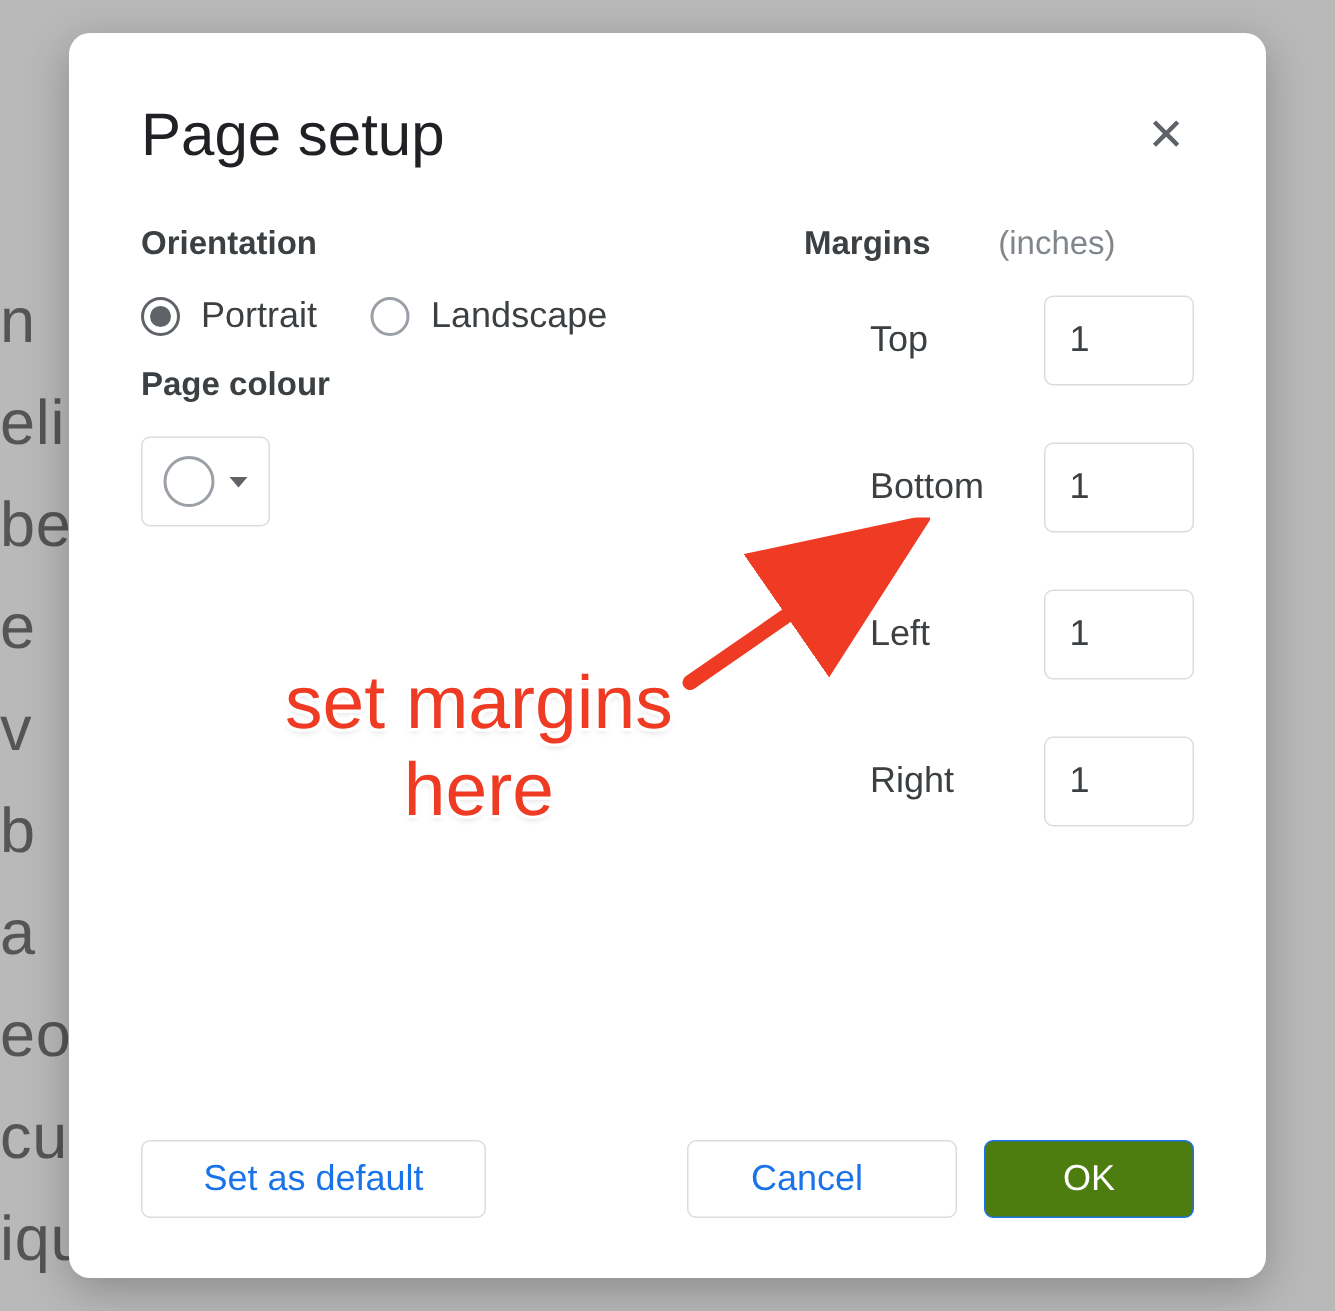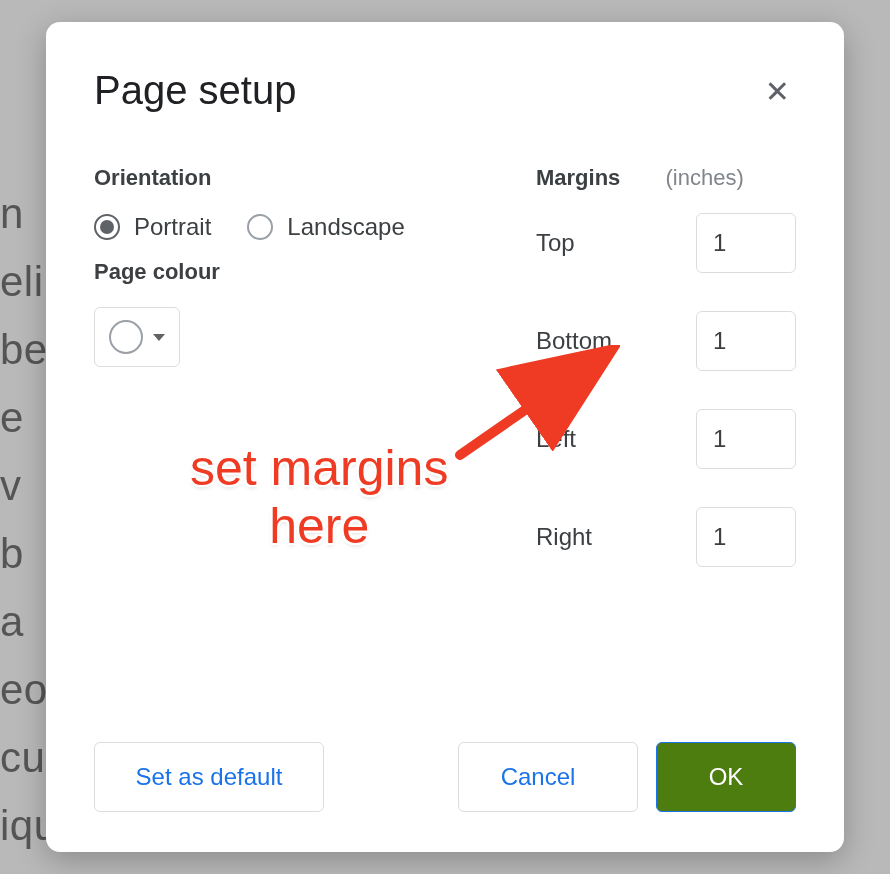--- a/index.html
+++ b/index.html
@@ -35,22 +35,22 @@
     width: 798px;
     height: 830px;
     background: #fff;
     border-radius: 14px;
     box-shadow: 0 8px 30px rgba(0,0,0,0.25);
     padding: 46px 48px 40px 48px;
   }
   .dlg-header {
     display: flex;
     justify-content: space-between;
-    align-items: flex-end;
-    margin-bottom: 52px;
+    align-items: flex-start;
+    margin-bottom: 36px;
     gap: 36px;
   }
   .dlg-title {
     font-size: 40px;
     font-weight: 400;
     color: #202124;
     font-family: "Google Sans", Arial, sans-serif;
   }
   .close-btn {
     font-size: 30px;
@@ -142,20 +142,21 @@
     border-radius: 50%;
     border: 2px solid #9aa0a6;
     background: #fff;
   }
   .margin-row {
     display: flex;
     align-items: center;
     justify-content: space-between;
     gap: 16px;
     margin-bottom: 38px;
+    margin-left: 44px;
   }
   .margin-row:first-of-type { margin-top: 8px; }
   .margin-lbl {
     font-size: 24px;
     color: #3c4043;
   }
   .margin-input {
     width: 100px;
     height: 60px;
     border: 1px solid #dadce0;
@@ -167,21 +168,21 @@
   }
   .footer {
     position: absolute;
     left: 48px; right: 48px; bottom: 40px;
     display: flex;
     align-items: center;
     gap: 18px;
   }
   .spacer { flex: 1; }
   .btn {
-    height: 70px;
+    height: 52px;
     border-radius: 6px;
     font-size: 24px;
     font-weight: 500;
     padding: 0 32px;
     display: inline-flex;
     align-items: center;
     justify-content: center;
     cursor: pointer;
     border: 1px solid #dadce0;
     background: #fff;

